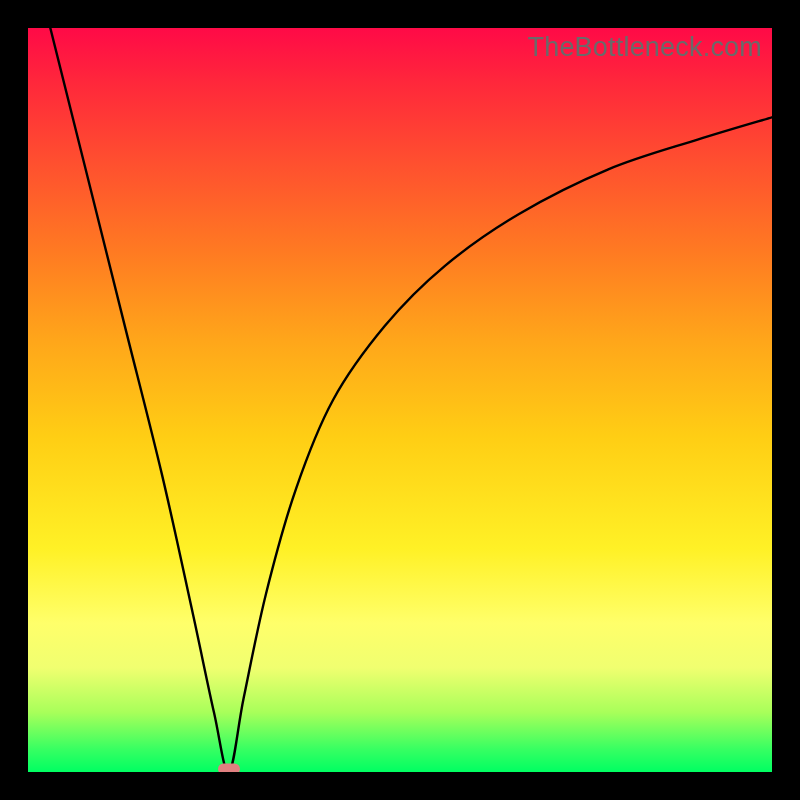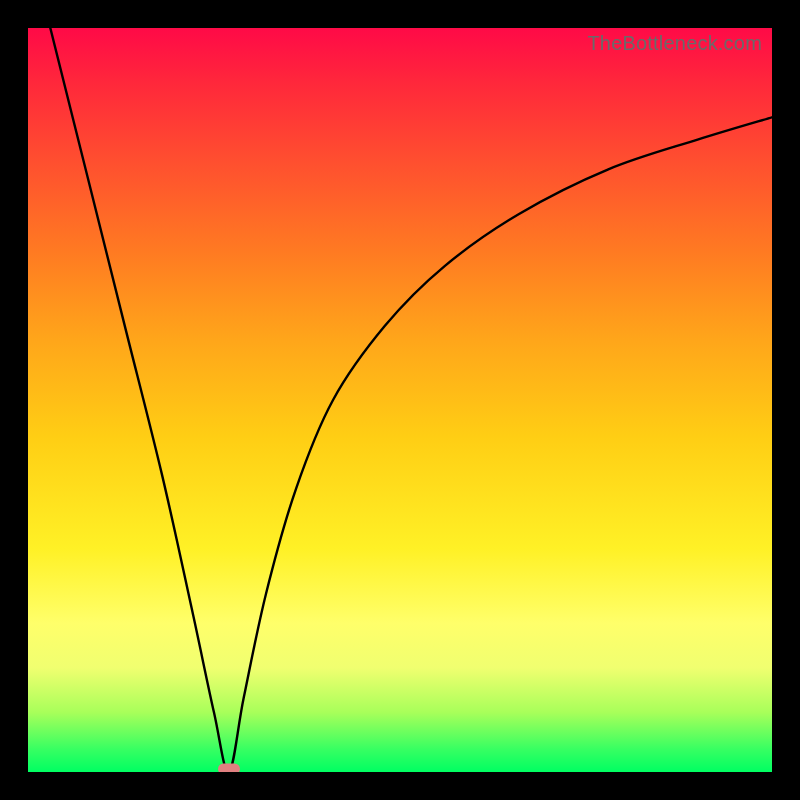--- a/index.html
+++ b/index.html
@@ -30,21 +30,21 @@
       #a8ff5a 92%,
       #36ff62 97%,
       #00ff62 100%
     );
   }
   .watermark {
     position: absolute;
     top: 4px;
     right: 10px;
     font-family: Arial, Helvetica, sans-serif;
-    font-size: 20px;
+    font-size: 27px;
     color: #6a6a6a;
     font-weight: 400;
     letter-spacing: 0.2px;
     user-select: none;
   }
   svg.curve {
     position: absolute;
     left: 0; top: 0;
     width: 744px; height: 744px;
   }

